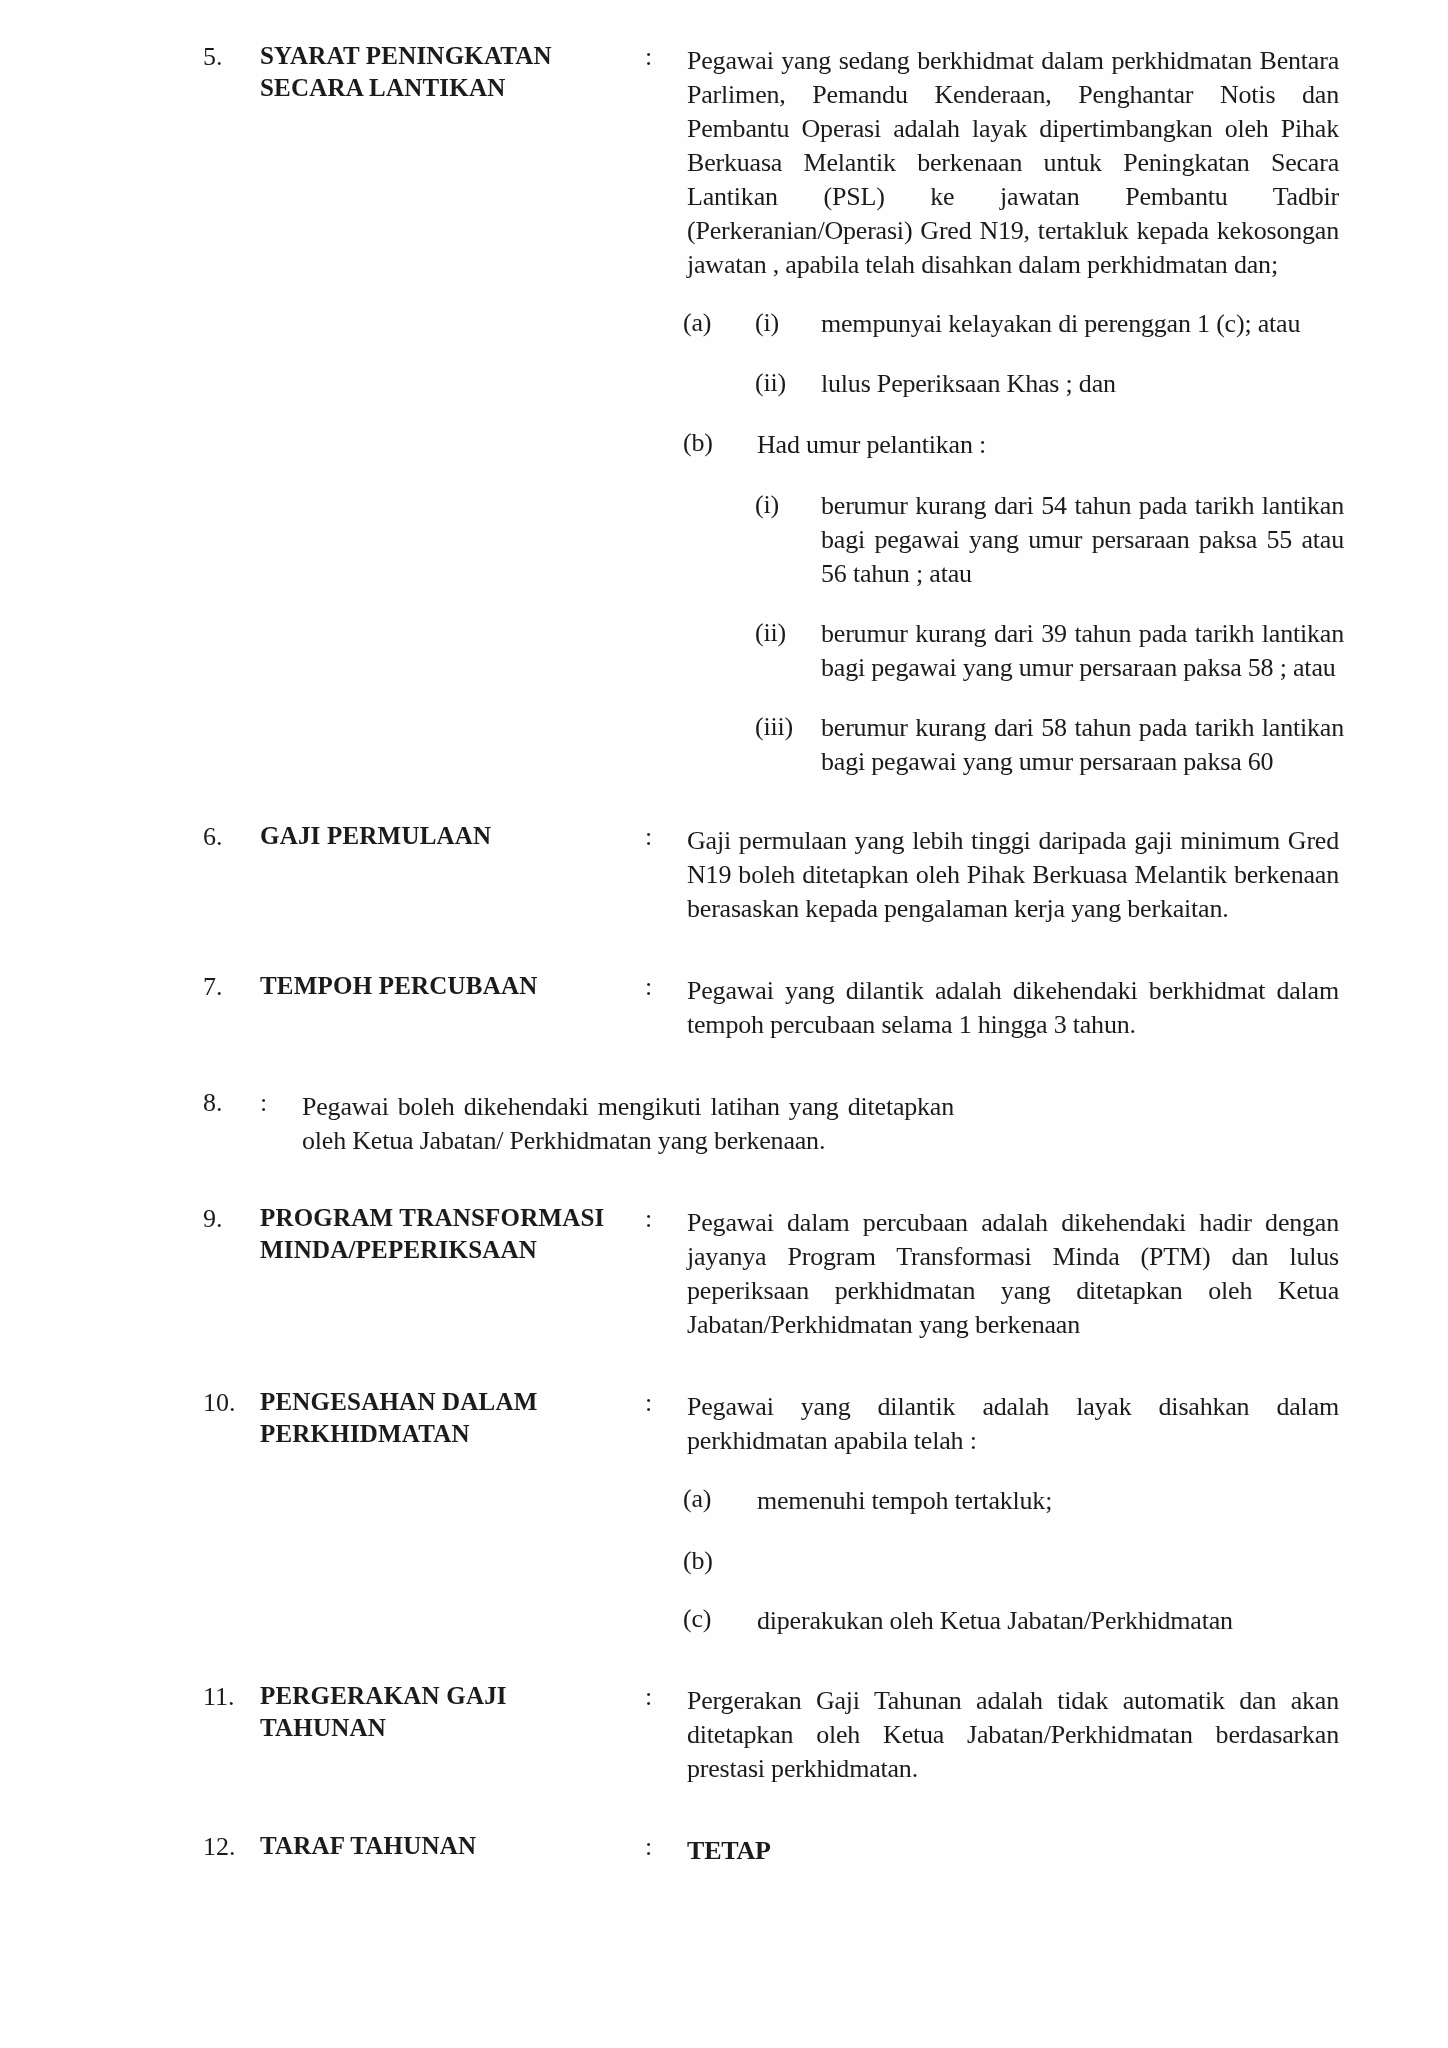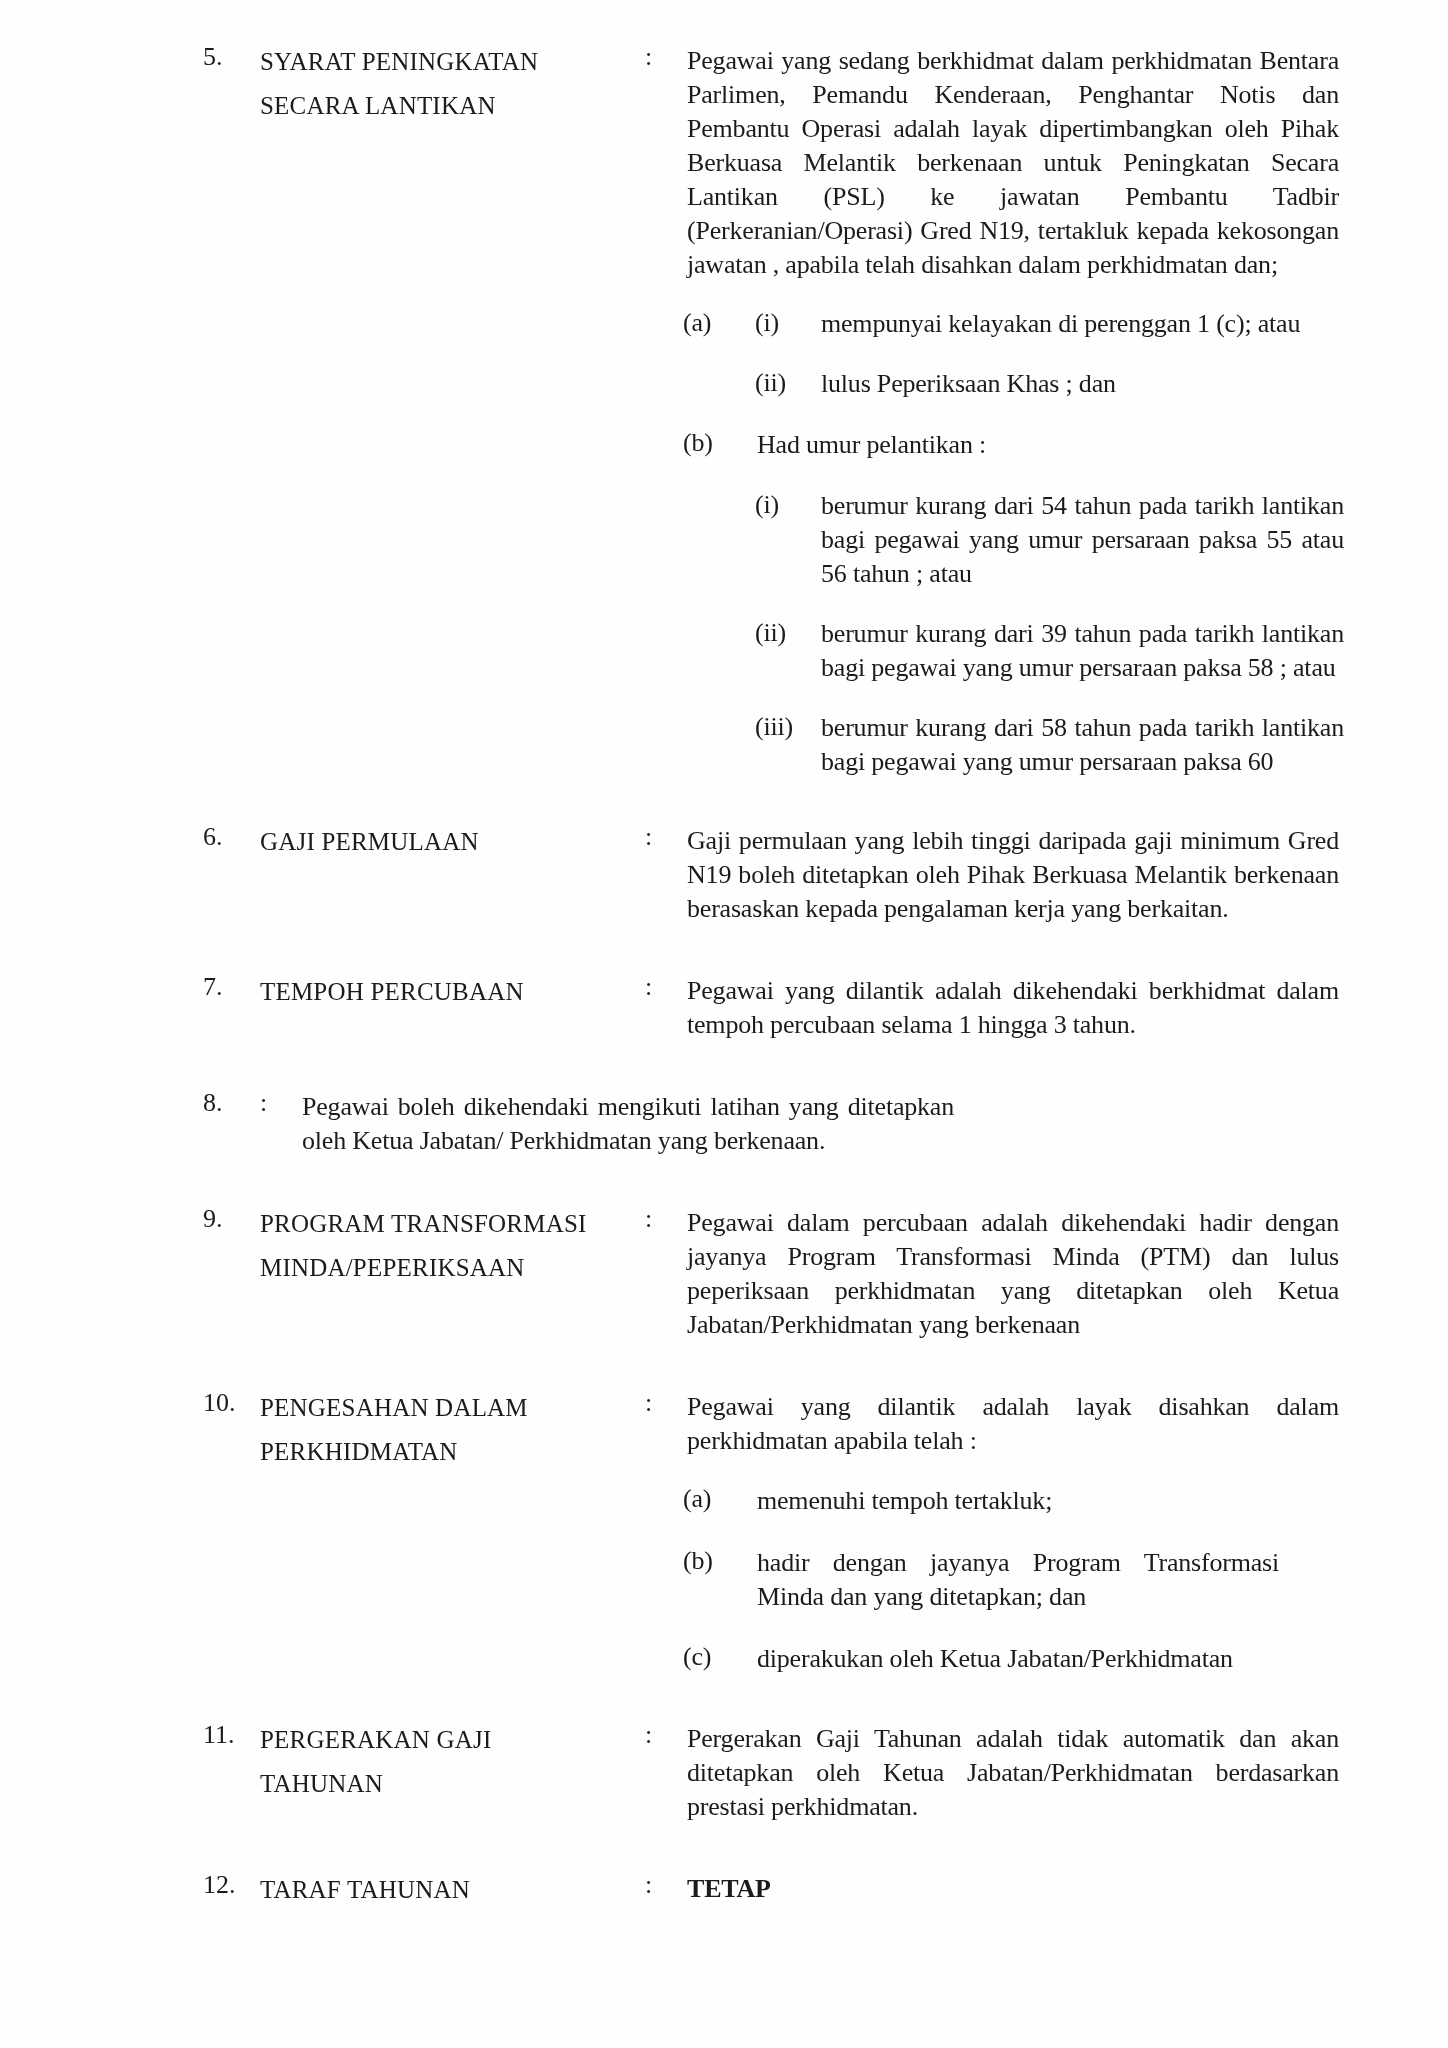--- a/index.html
+++ b/index.html
@@ -29,23 +29,23 @@
   .mt-item { margin-top: 40px; }
   .num {
     flex: none;
     width: 57px;
     font-size: 26px;
     line-height: 34px;
   }
   .label {
     flex: none;
     width: 385px;
-    font-weight: normal;
+    font-weight: bold;
     font-size: 25px;
-    line-height: 44px;
+    line-height: 32px;
     white-space: pre-line;
     letter-spacing: 0.2px;
   }
   .colon {
     flex: none;
     width: 38px;
     font-size: 26px;
     line-height: 34px;
   }
   .body-col {
@@ -166,21 +166,20 @@
 PERKHIDMATAN</div>
     <div class="colon">:</div>
     <div class="body-col">
       <p class="para">Pegawai yang dilantik adalah layak disahkan dalam perkhidmatan apabila telah :</p>
       <div class="sub">
         <div class="m1">(a)</div>
         <p class="stext-wide">memenuhi tempoh tertakluk;</p>
       </div>
       <div class="sub">
         <div class="m1">(b)</div>
-        <p class="stext-wide">hadir dengan jayanya Program Transformasi Minda dan yang ditetapkan; dan</p>
       </div>
       <div class="sub">
         <div class="m1">(c)</div>
         <p class="stext-wide">diperakukan oleh Ketua Jabatan/Perkhidmatan</p>
       </div>
     </div>
   </div>
 
   <div class="row mt-item">
     <div class="num">11.</div>

